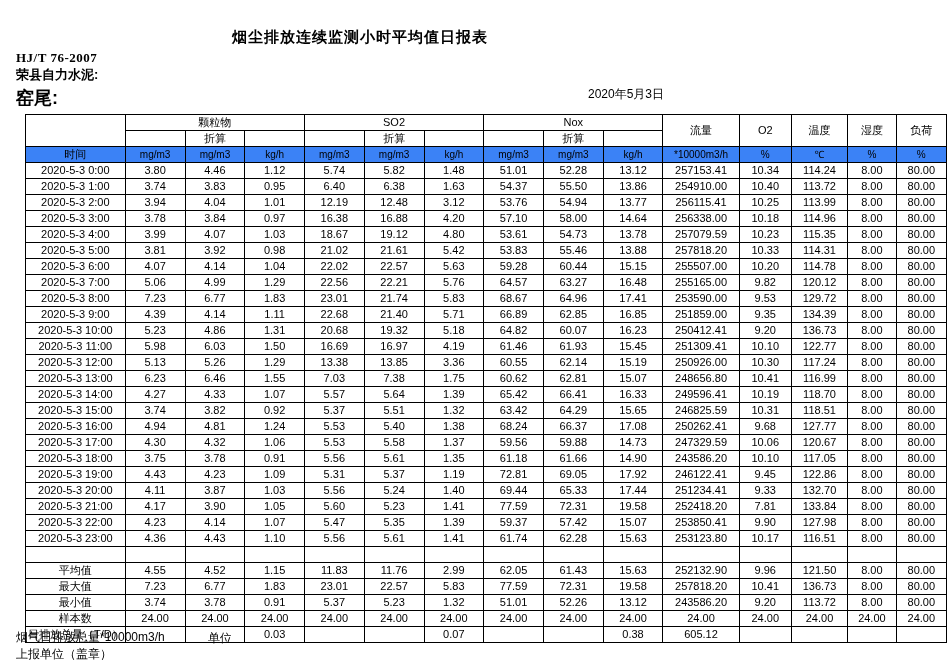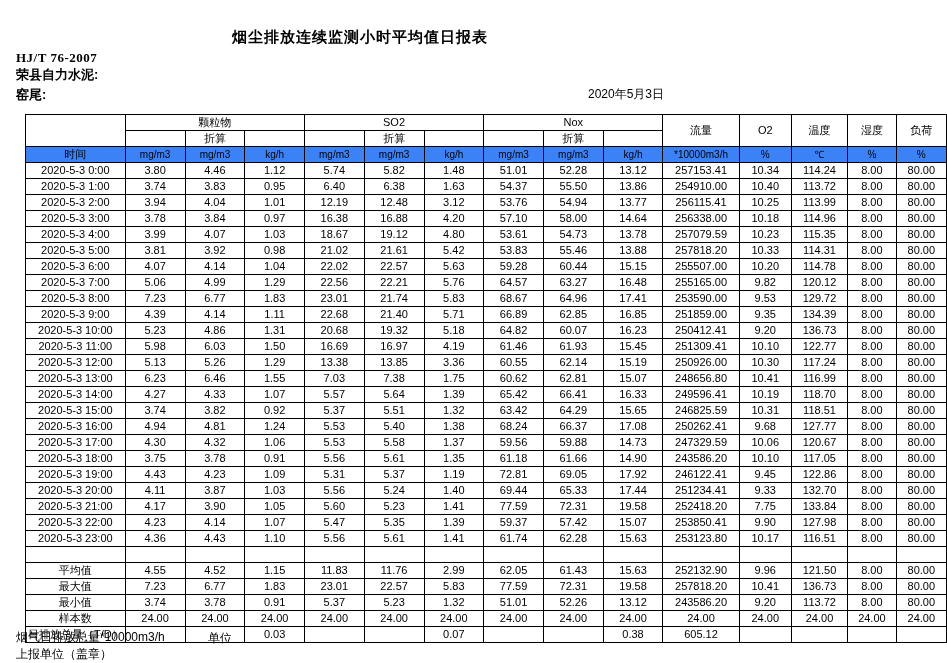--- a/index.html
+++ b/index.html
@@ -39,21 +39,21 @@
     position: absolute;
     left: 16px;
     top: 66px;
     font-size: 13px;
     font-weight: bold;
   }
   .kiln {
     position: absolute;
     left: 16px;
     top: 86px;
-    font-size: 13px;
+    font-size: 18px;
     font-weight: bold;
   }
   .report-date {
     position: absolute;
     left: 588px;
     top: 86px;
     font-size: 12px;
   }
   table.main {
     position: absolute;
@@ -552,21 +552,21 @@
       <td>4.17</td>
       <td>3.90</td>
       <td>1.05</td>
       <td>5.60</td>
       <td>5.23</td>
       <td>1.41</td>
       <td>77.59</td>
       <td>72.31</td>
       <td>19.58</td>
       <td>252418.20</td>
-      <td>7.75</td>
+      <td>7.81</td>
       <td>133.84</td>
       <td>8.00</td>
       <td>80.00</td>
     </tr>
     <tr class="datarow">
       <td>2020-5-3 22:00</td>
       <td>4.23</td>
       <td>4.14</td>
       <td>1.07</td>
       <td>5.47</td>

